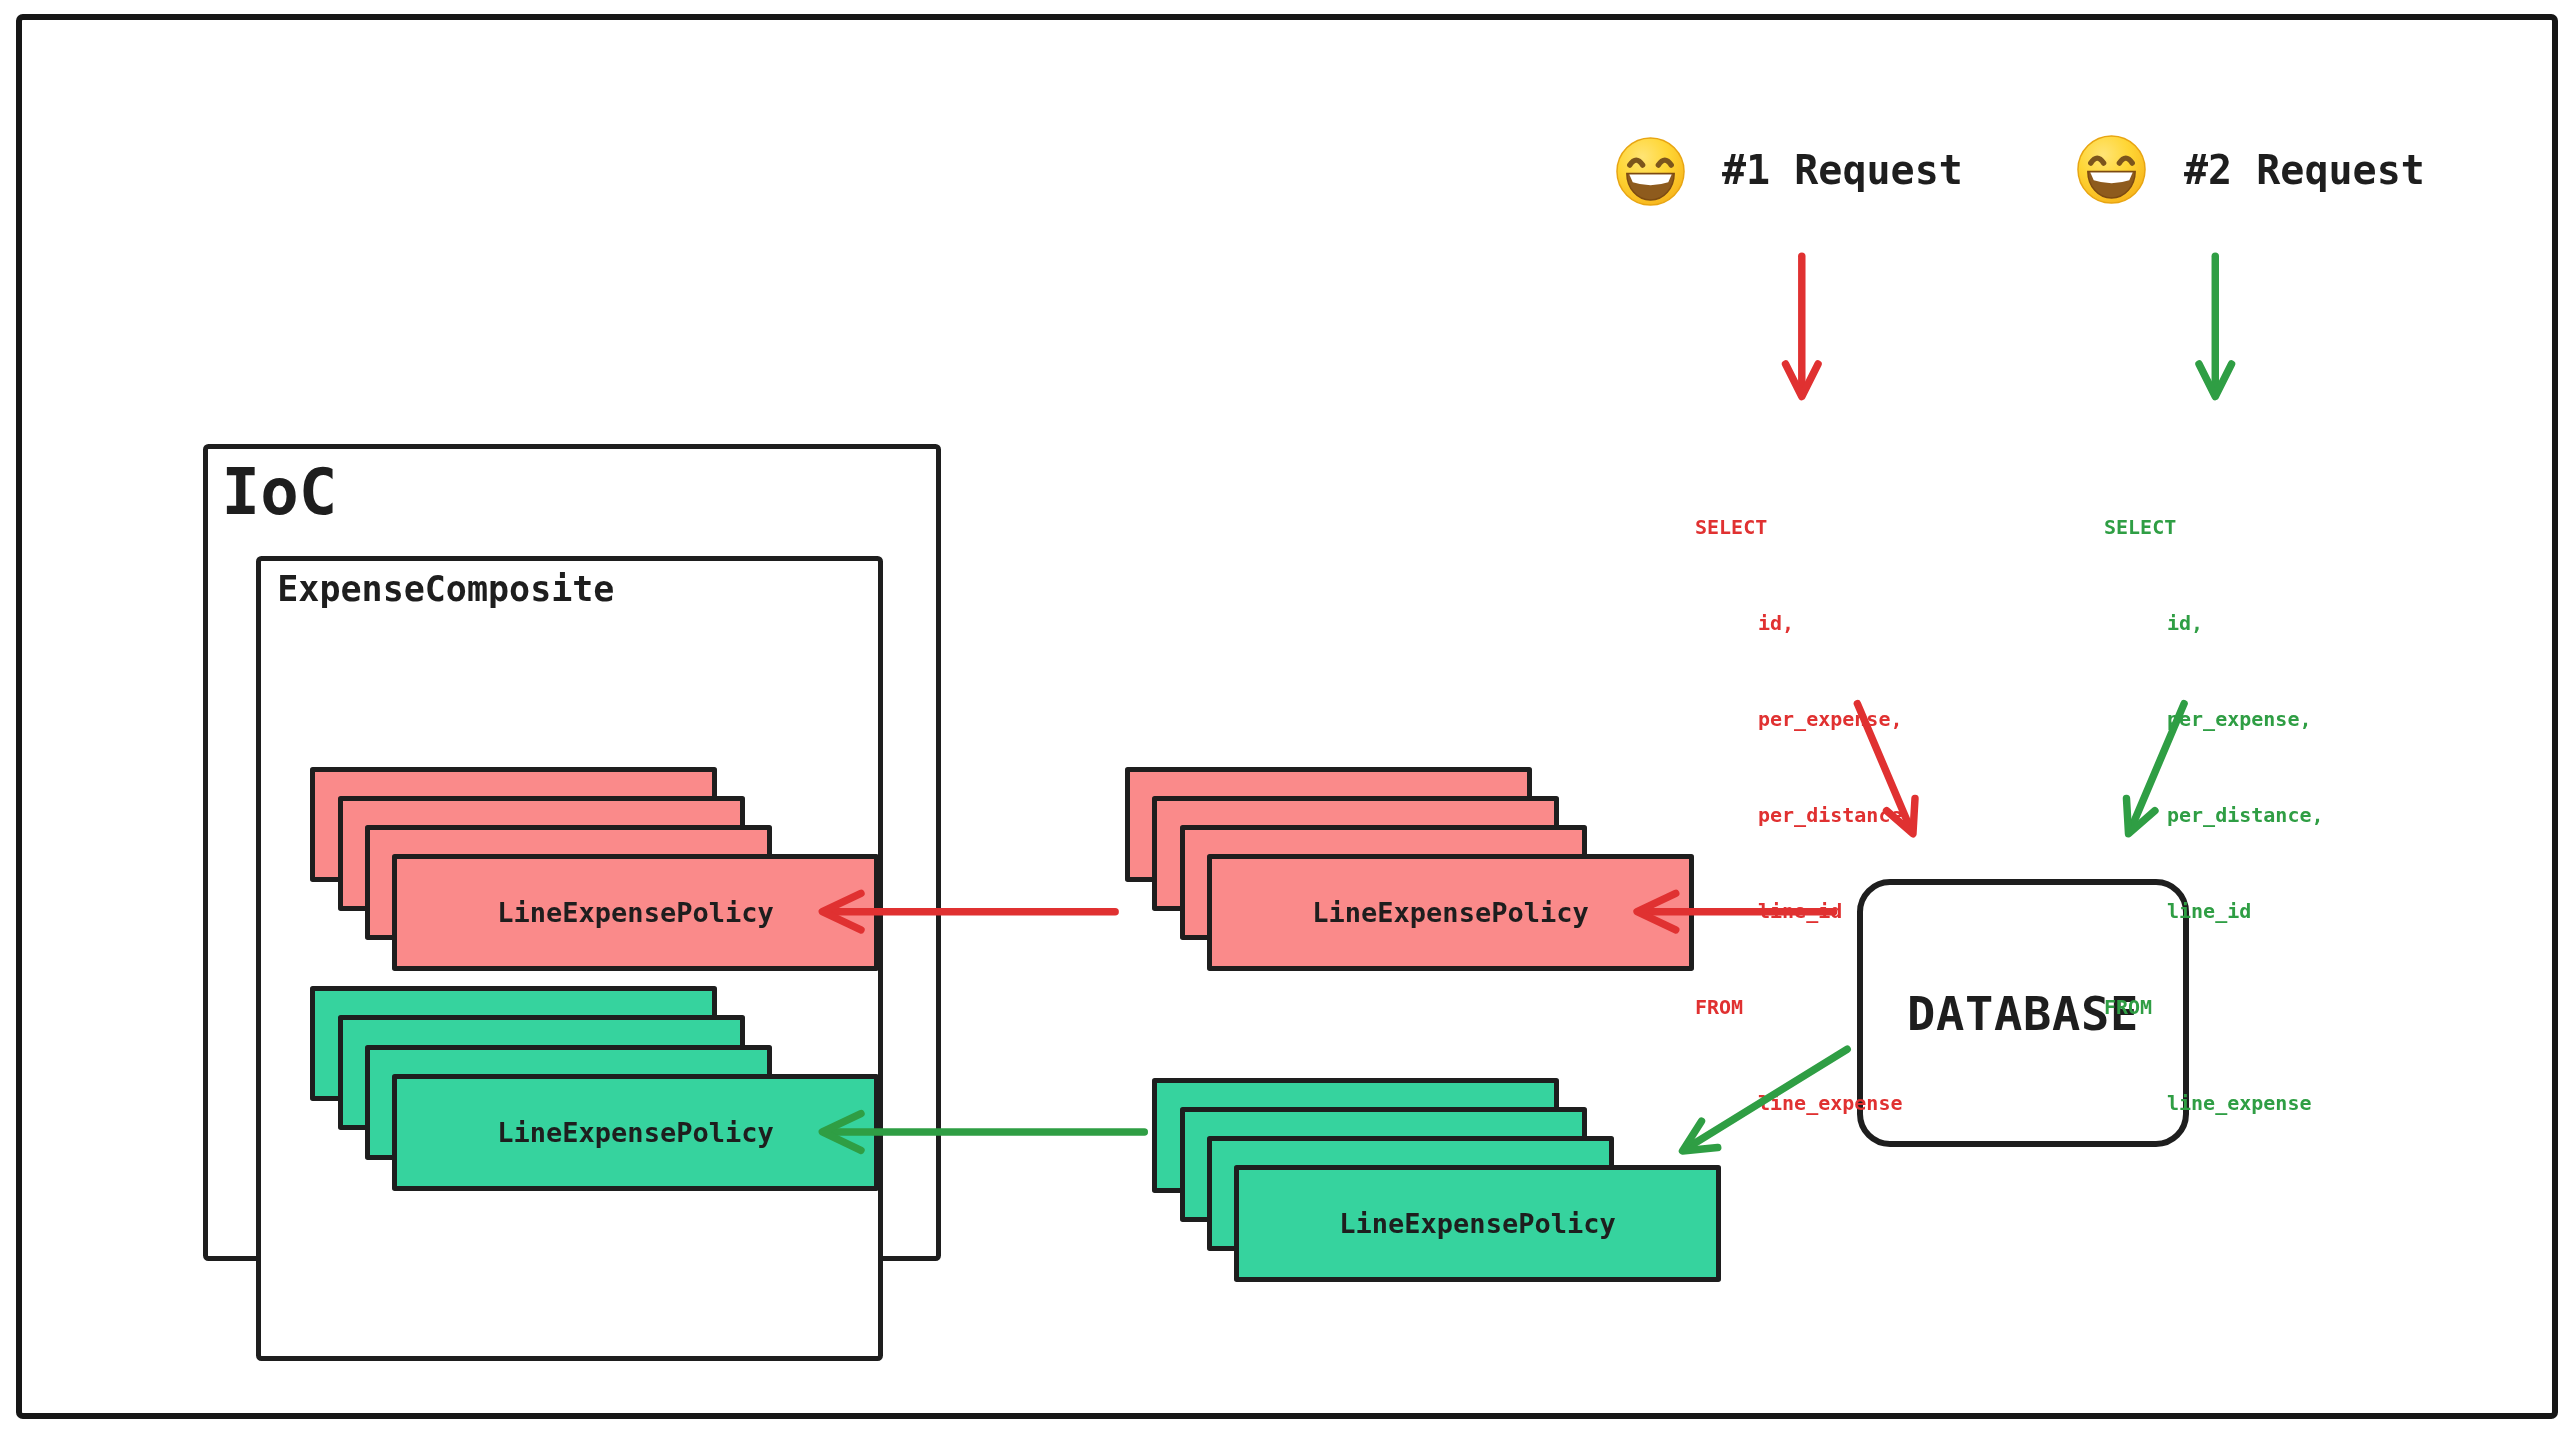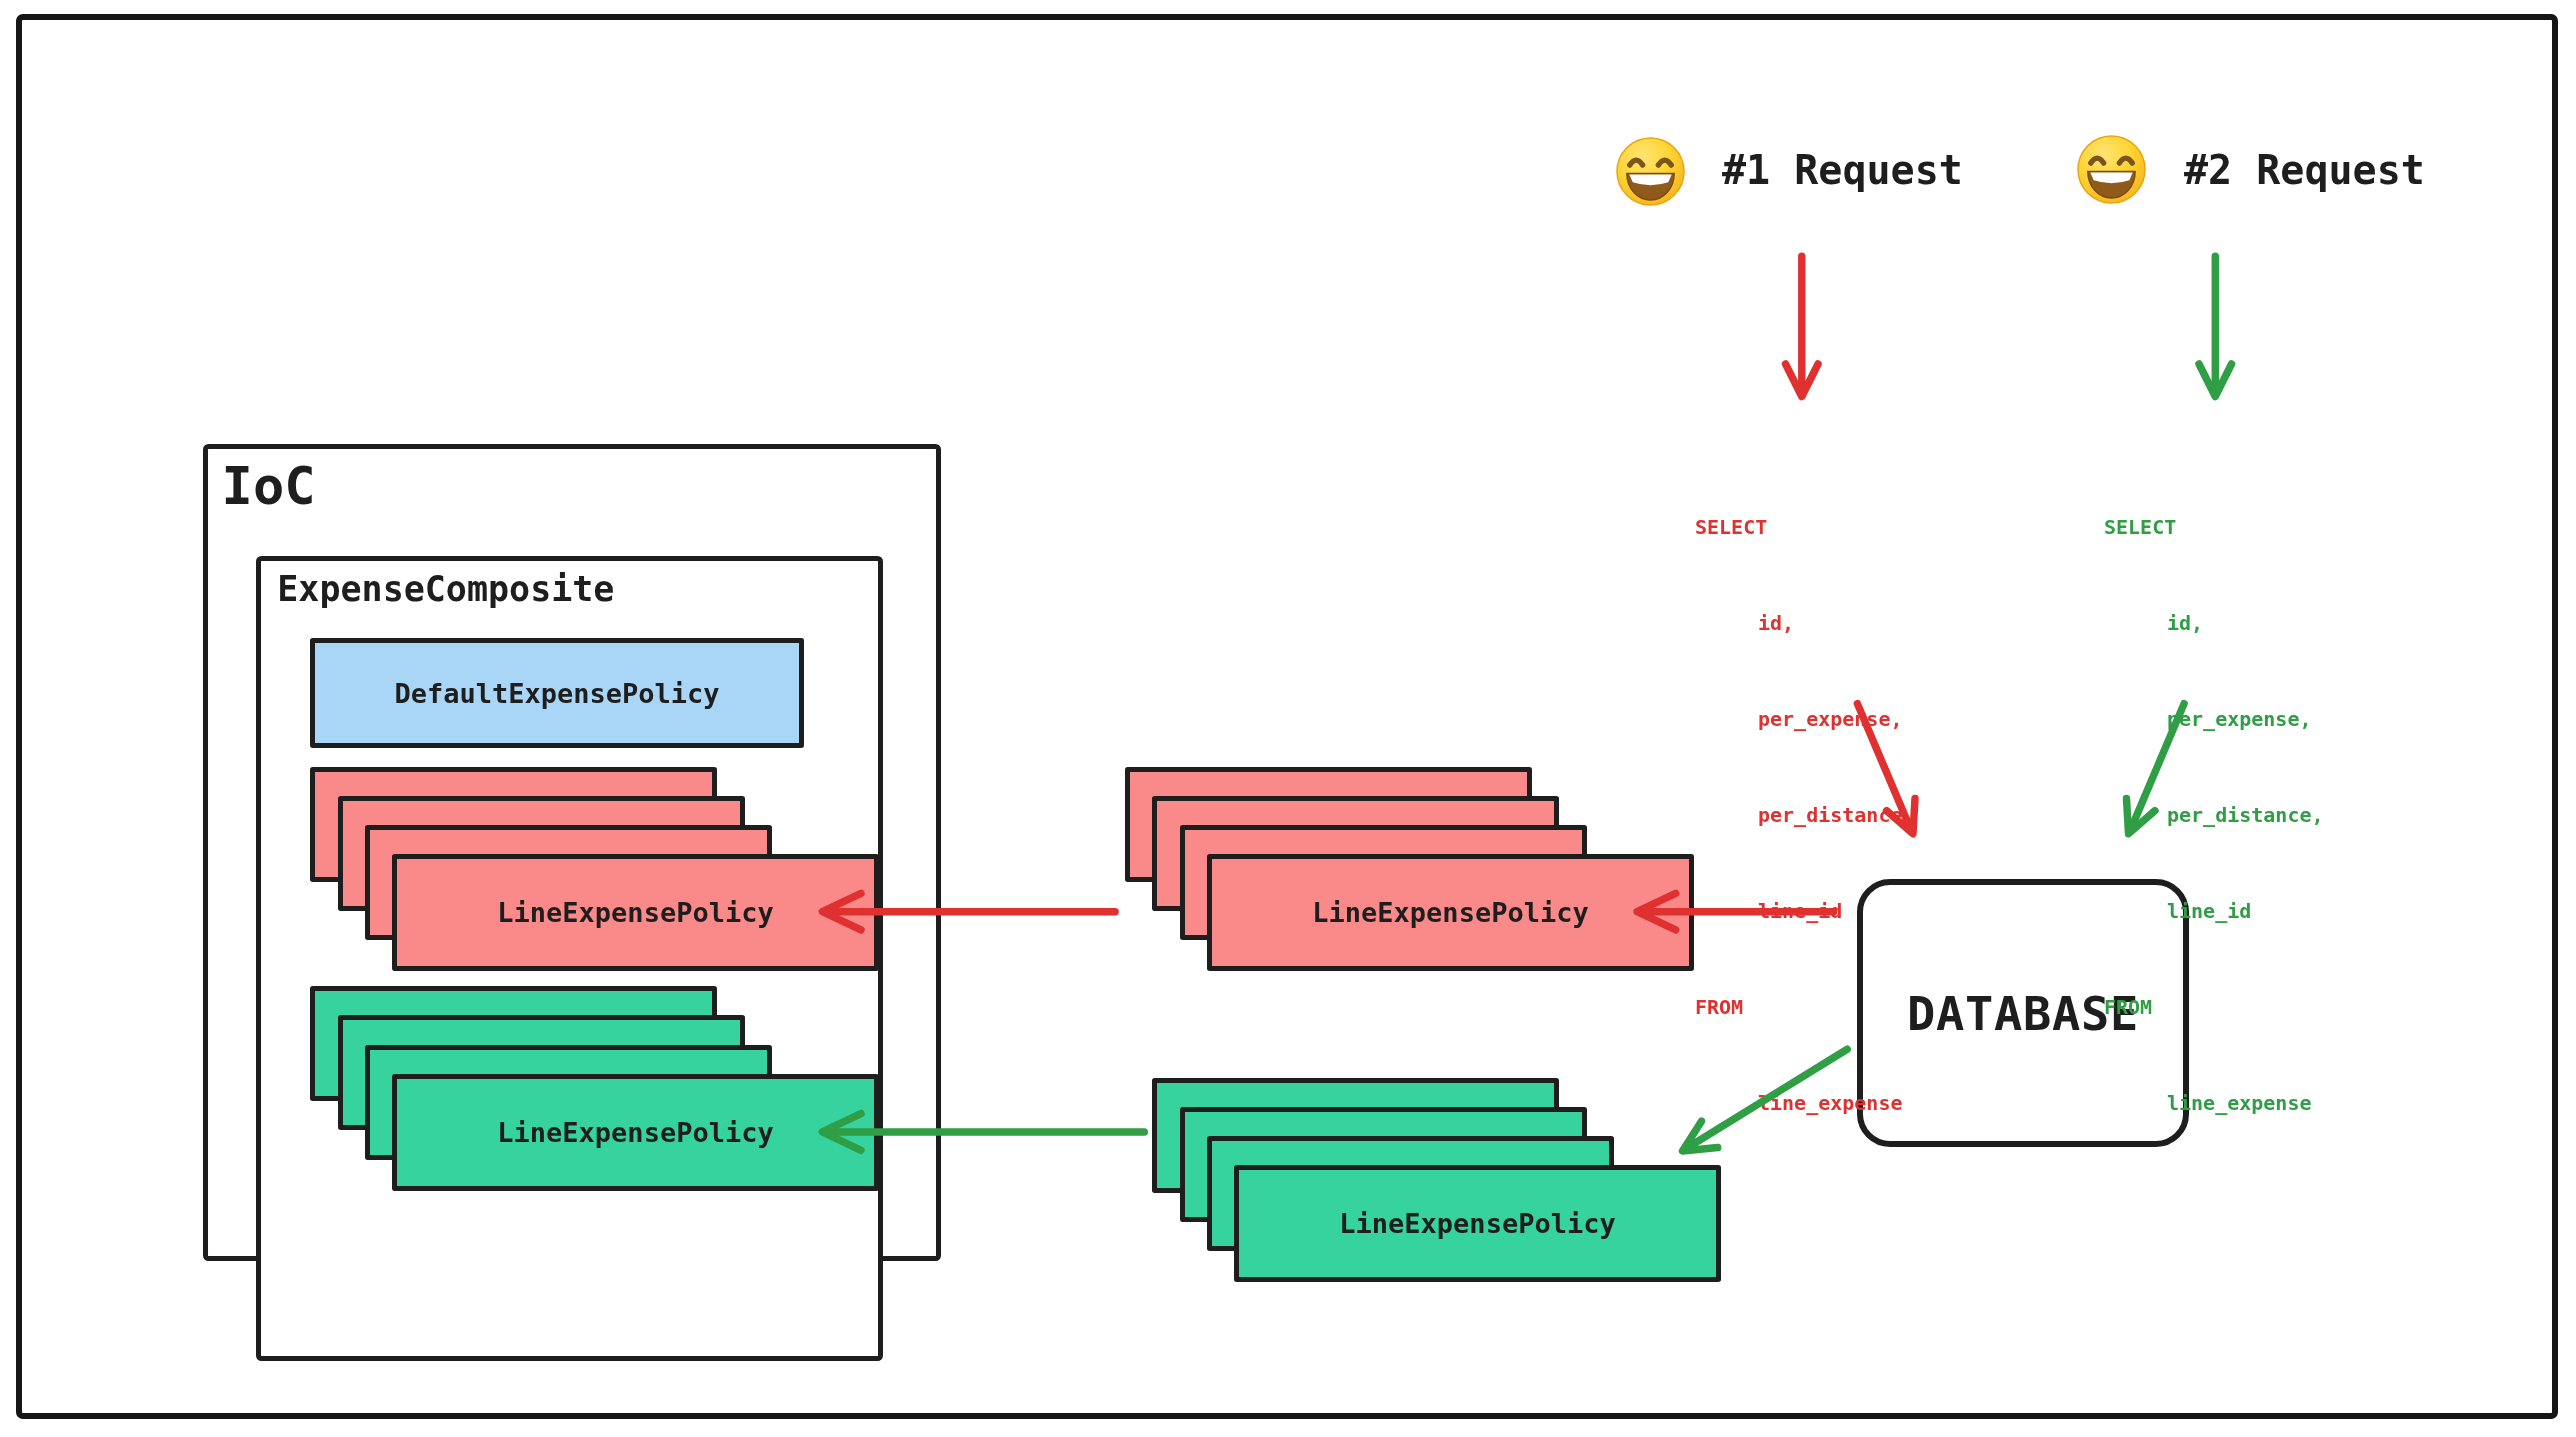--- a/index.html
+++ b/index.html
@@ -29,21 +29,21 @@
   }
   .box {
     position: absolute;
     box-sizing: border-box;
     border: 5.4px solid #1e1e1e;
     border-radius: 5.4px;
     background: #ffffff;
   }
   .title-big {
     position: absolute;
-    font-size: 52px;
+    font-size: 64px;
     font-weight: bold;
     line-height: 1.05;
     white-space: nowrap;
   }
   .title-mid {
     position: absolute;
     font-size: 35px;
     font-weight: bold;
     line-height: 1.05;
     white-space: nowrap;
@@ -133,23 +133,20 @@
   <div class="frame"></div>
 
   <div class="box" style="left:203px; top:444px; width:738px; height:817px;">
     <div class="title-big" style="left:13.6px; top:9.5px;">IoC</div>
   </div>
 
   <div class="box" style="left:256px; top:556px; width:627px; height:805px;">
     <div class="title-mid" style="left:16.3px; top:9.5px;">ExpenseComposite</div>
   </div>
 
-  <div class="blue-box bluebg">
-    <span class="boxlabel">DefaultExpensePolicy</span>
-  </div>
 
   <div class="layer pink" style="left:310px; top:767px;"></div>
   <div class="layer pink" style="left:338px; top:796px;"></div>
   <div class="layer pink" style="left:365px; top:825px;"></div>
   <div class="layer pink front" style="left:392px; top:854px;">
     <span class="boxlabel">LineExpensePolicy</span>
   </div>
 
   <div class="layer mint" style="left:310px; top:986px;"></div>
   <div class="layer mint" style="left:338px; top:1015px;"></div>

